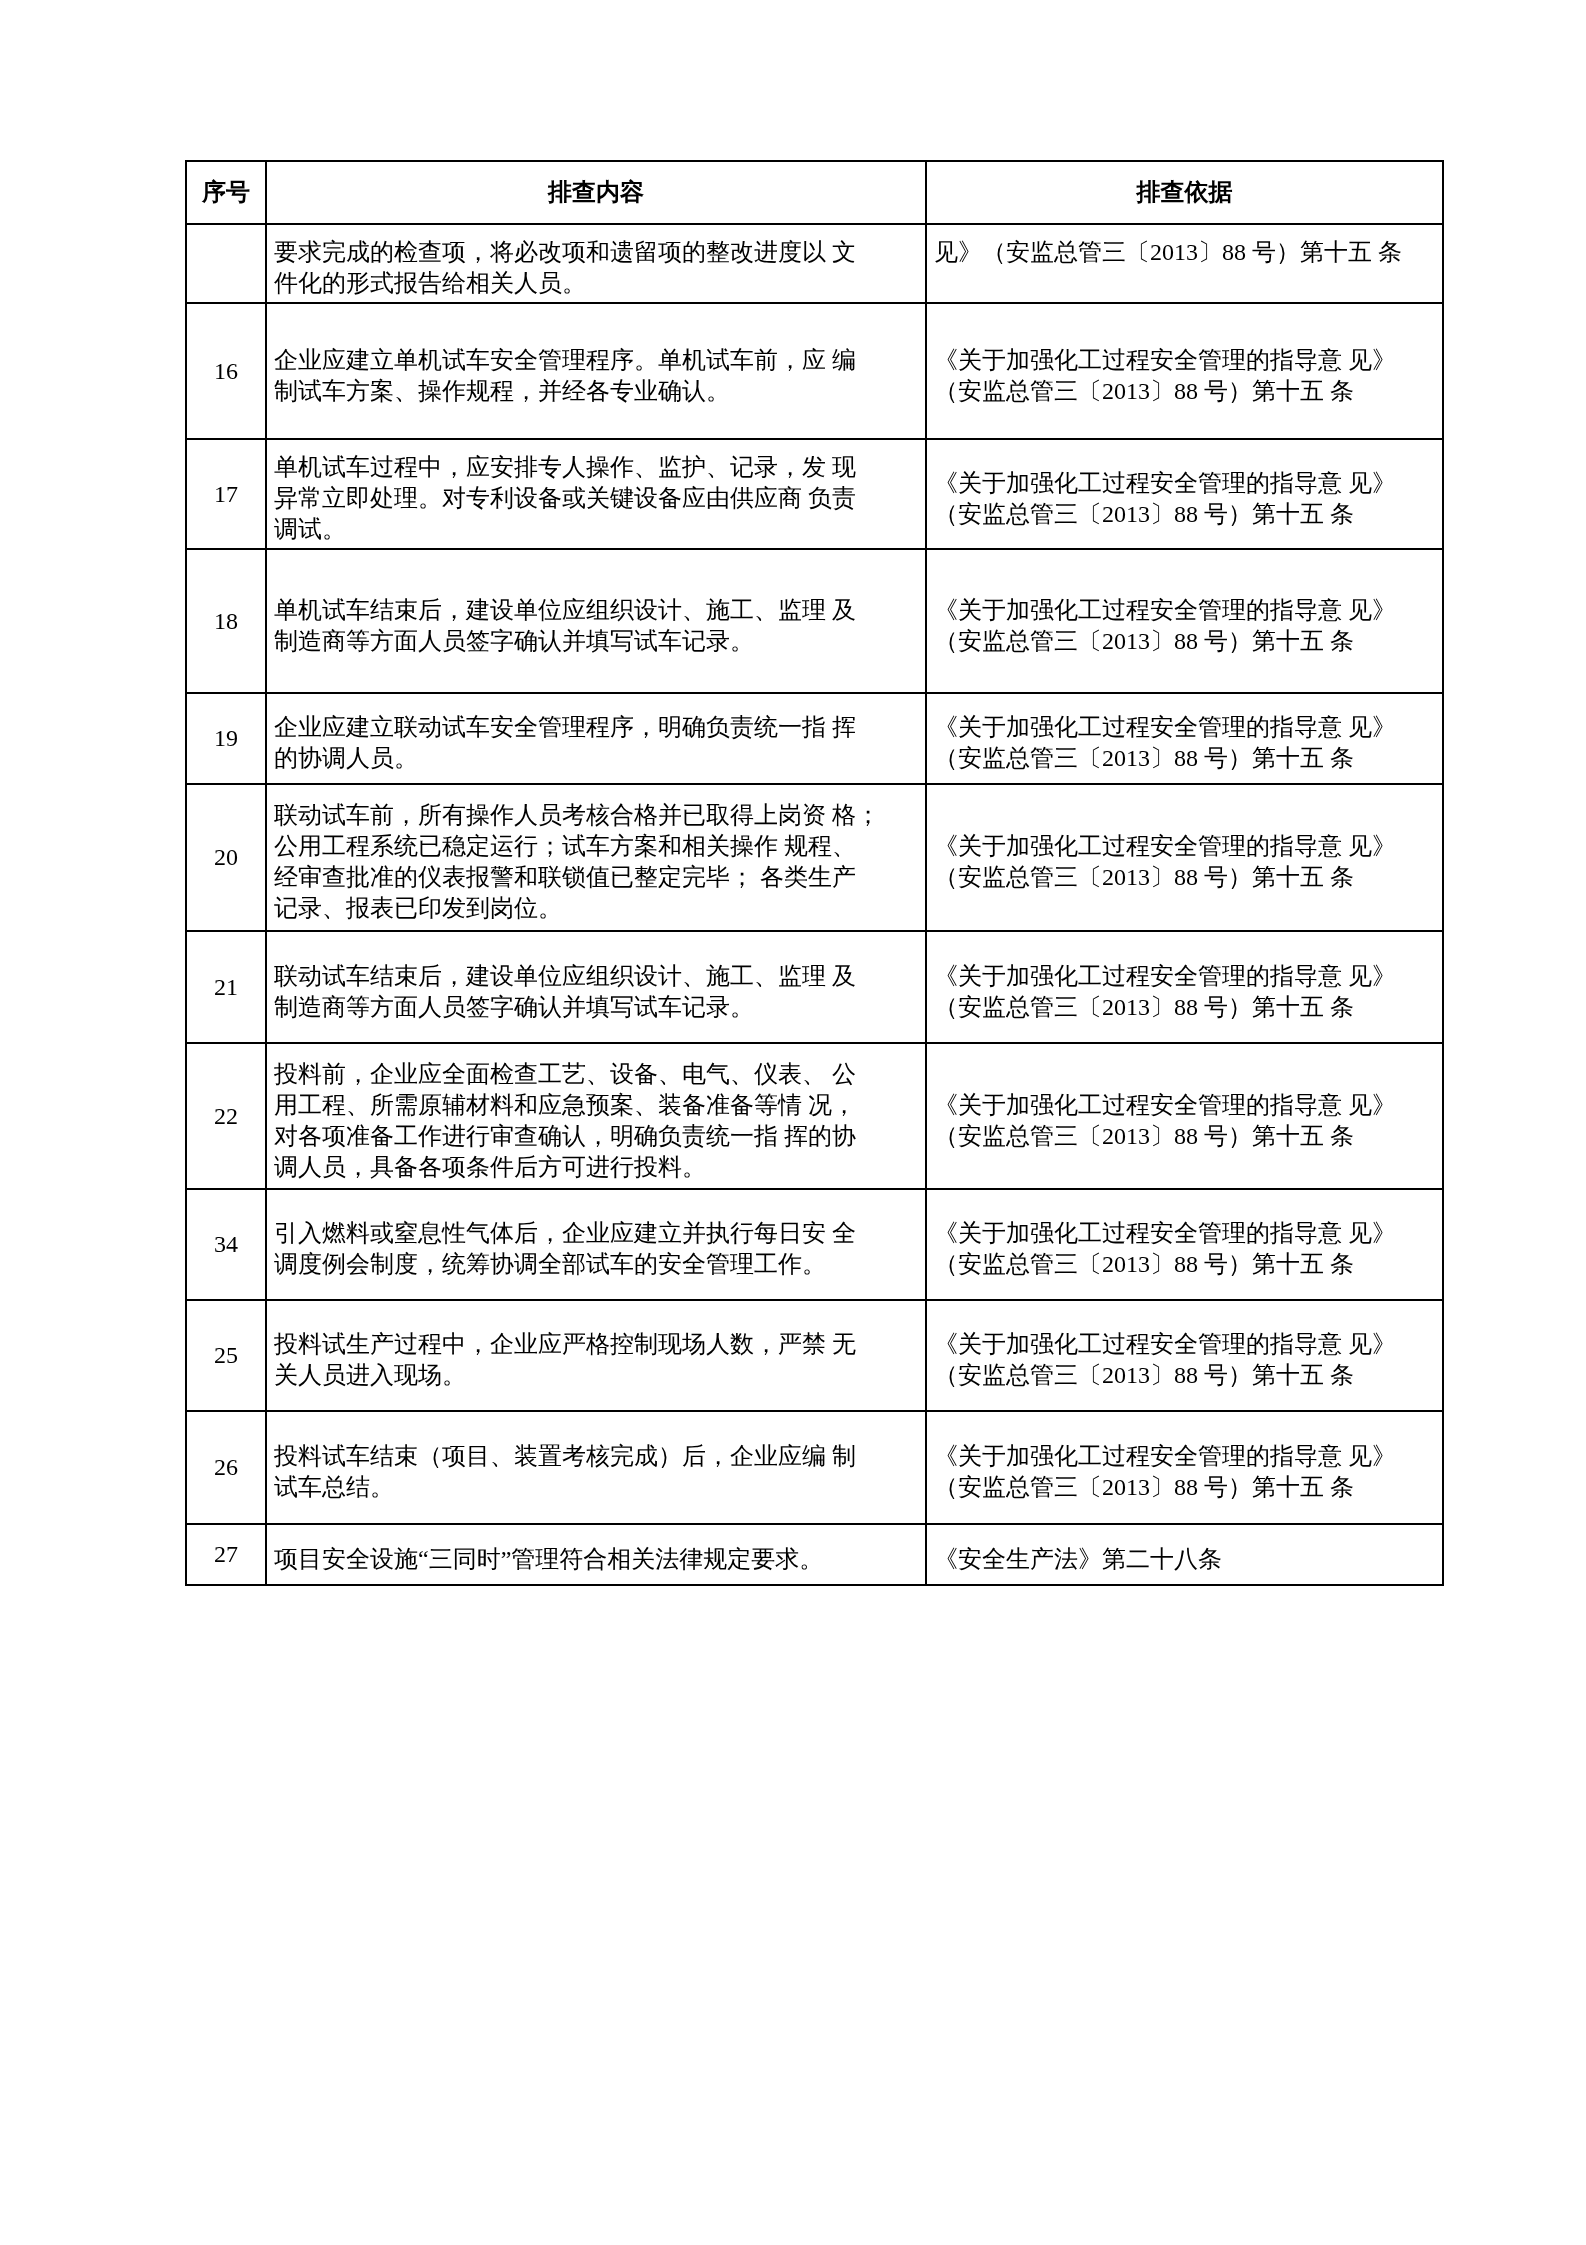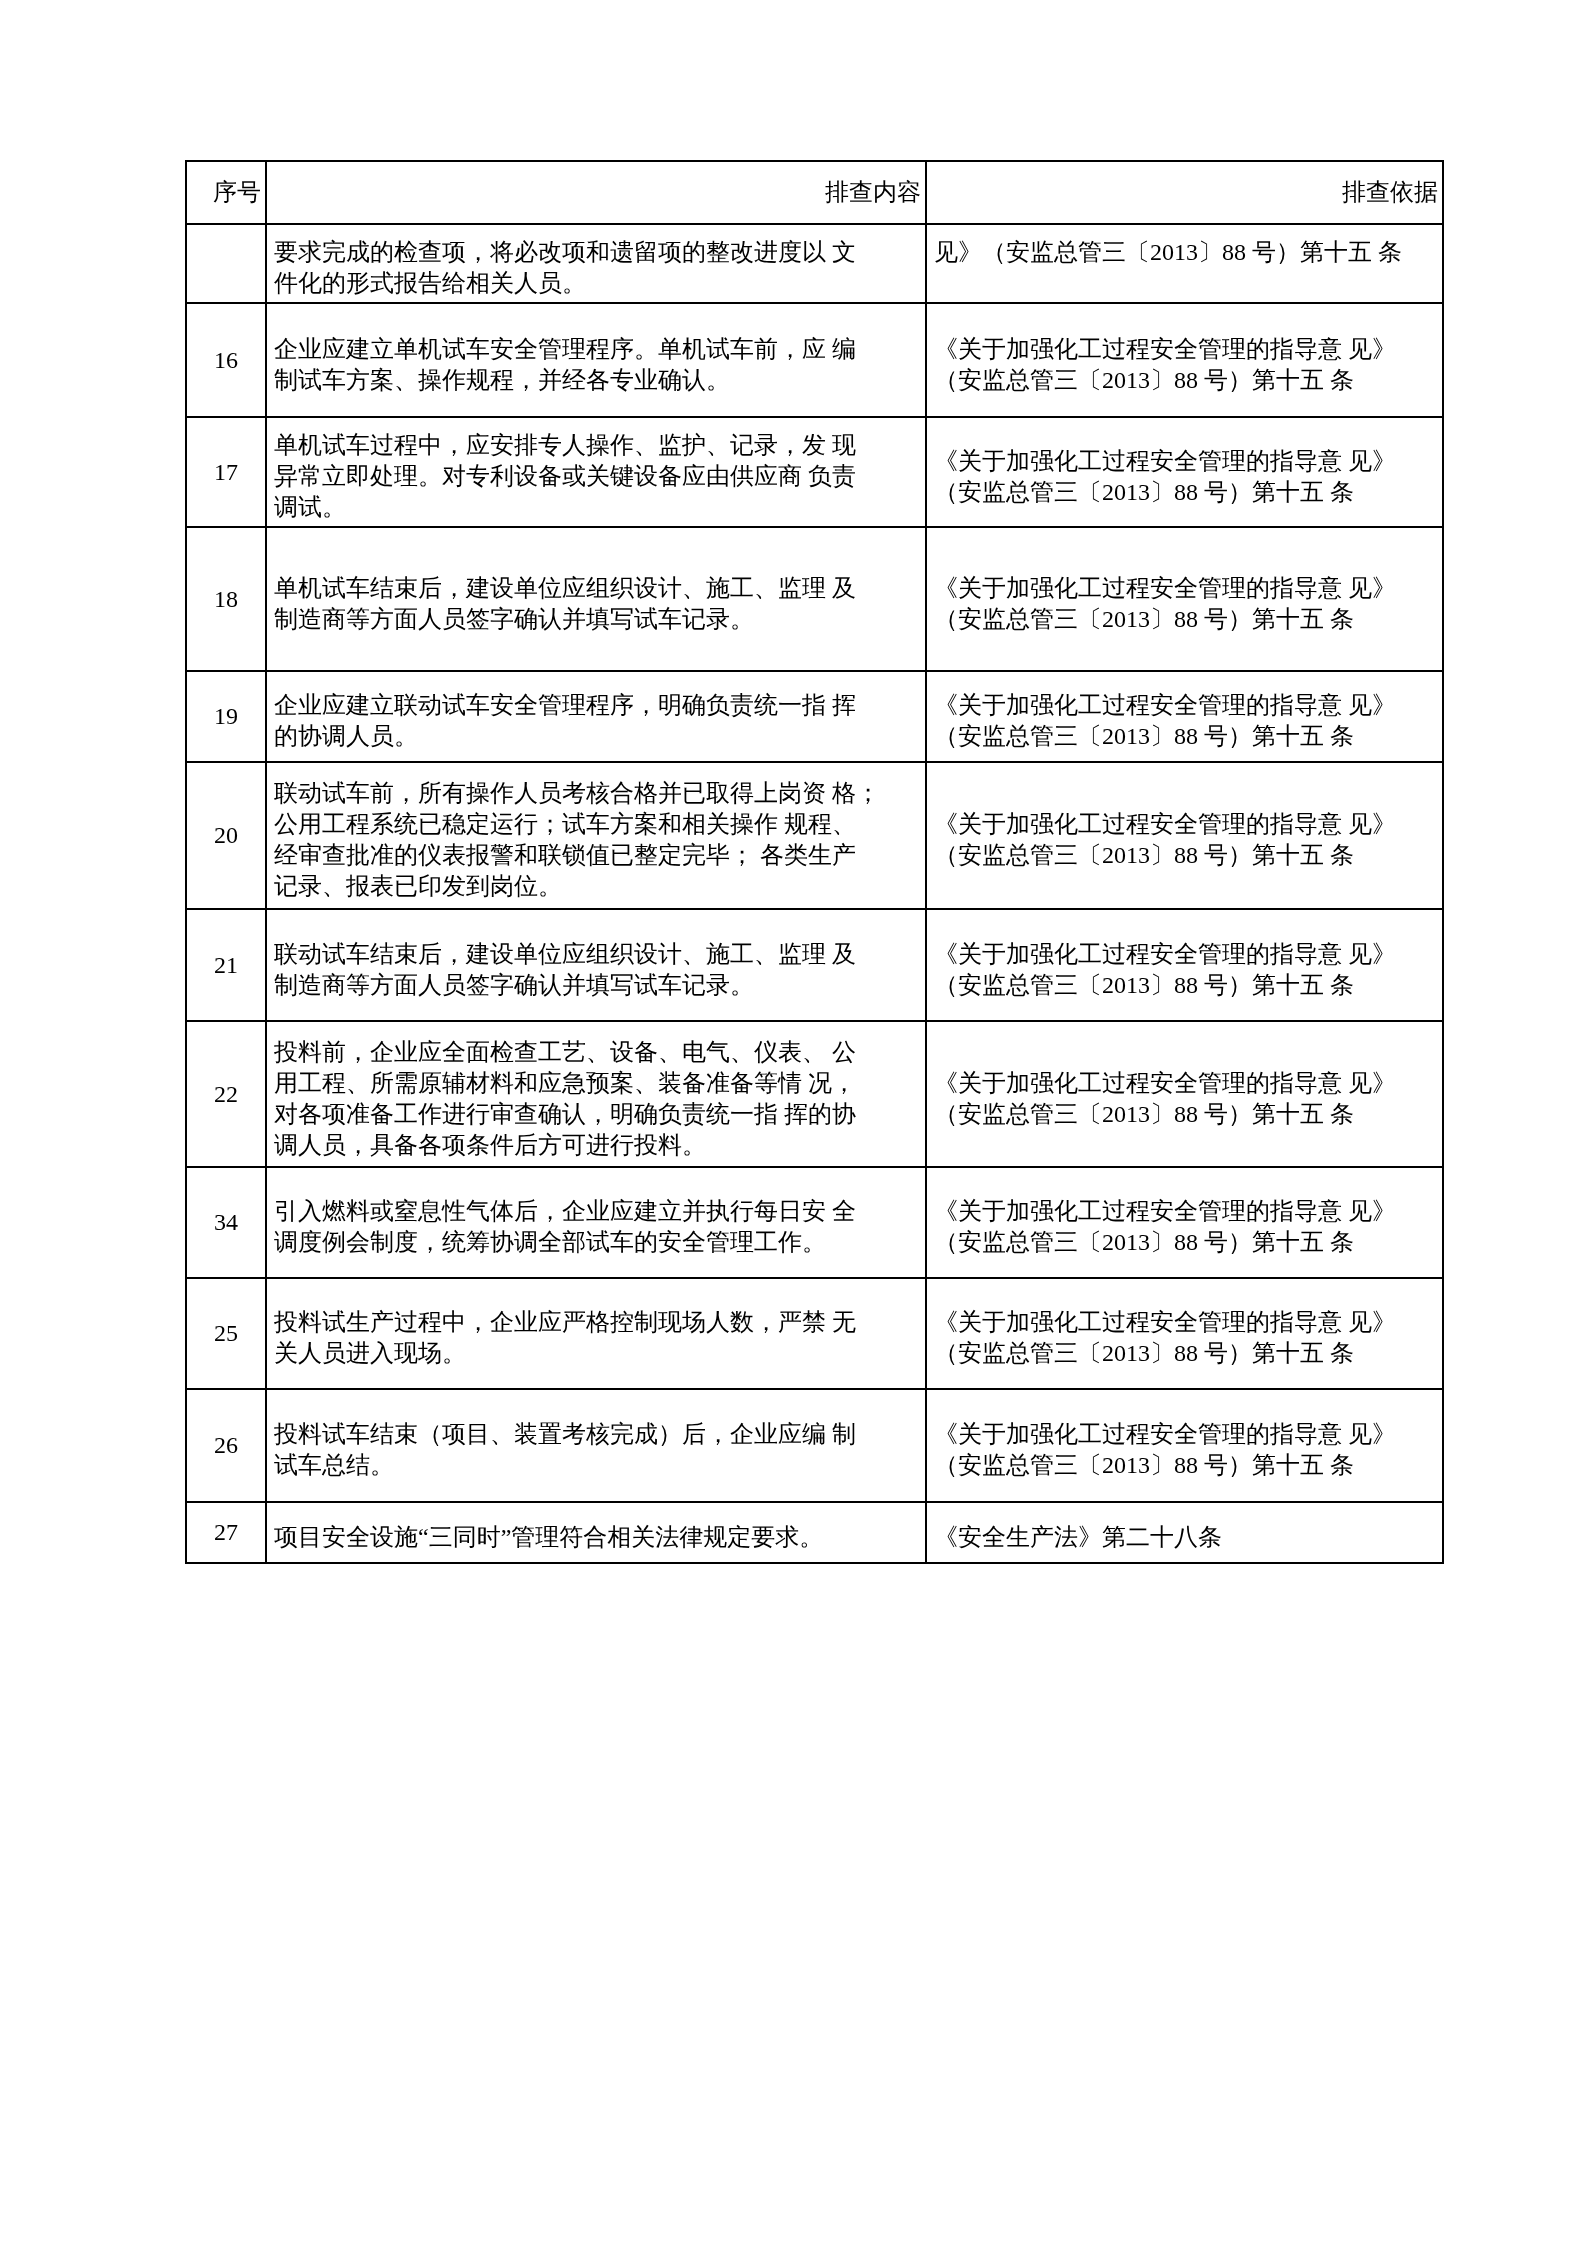--- a/index.html
+++ b/index.html
@@ -26,22 +26,23 @@
   table.checklist th,
   table.checklist td {
     border: 2px solid #000000;
     font-weight: normal;
     font-size: 24px;
     line-height: 31px;
     vertical-align: middle;
     overflow: hidden;
   }
   table.checklist th {
-    text-align: right;
+    text-align: center;
     padding: 2px 4px;
+    font-weight: bold;
   }
   td.no {
     text-align: center;
     font-size: 27px;
     padding: 2px 2px;
   }
   td.content {
     text-align: left;
     padding: 12px 8px 3px 7px;
     white-space: pre-line;
@@ -70,21 +71,21 @@
         <th>排查依据</th>
       </tr>
     </thead>
     <tbody>
       <tr class="top-align" style="height:77px;">
         <td class="no"></td>
         <td class="content">要求完成的检查项，将必改项和遗留项的整改进度以 文
 件化的形式报告给相关人员。</td>
         <td class="basis">见》（安监总管三〔2013〕88 号）第十五 条</td>
       </tr>
-      <tr style="height:114px;">
+      <tr style="height:136px;">
         <td class="no">16</td>
         <td class="content">企业应建立单机试车安全管理程序。单机试车前，应 编
 制试车方案、操作规程，并经各专业确认。</td>
         <td class="basis">《关于加强化工过程安全管理的指导意 见》
 （安监总管三〔2013〕88 号）第十五 条</td>
       </tr>
       <tr style="height:110px;">
         <td class="no">17</td>
         <td class="content">单机试车过程中，应安排专人操作、监护、记录，发 现
 异常立即处理。对专利设备或关键设备应由供应商 负责

